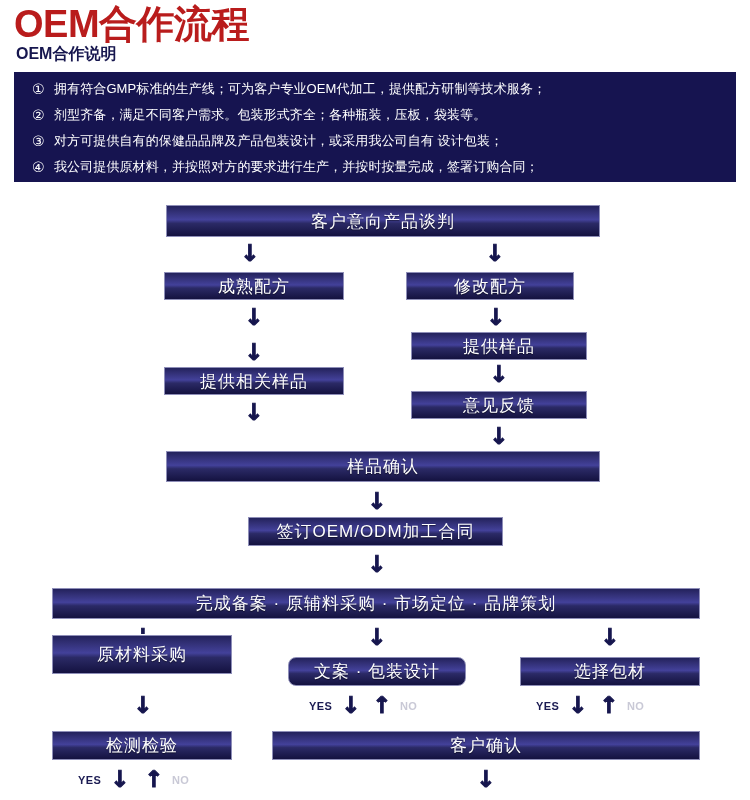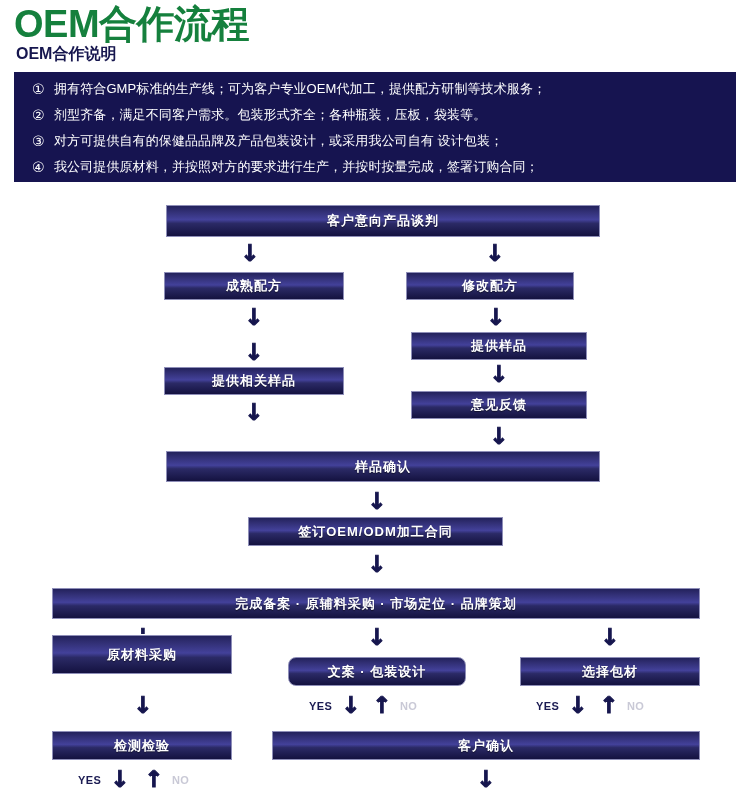--- a/index.html
+++ b/index.html
@@ -21,21 +21,21 @@
     position: absolute;
     left: 0; top: 0;
     width: 750px;
   }
   #main-title {
     position: absolute;
     left: 14px; top: 2px;
     font-size: 38px;
     font-weight: bold;
     letter-spacing: -0.5px;
-    color: #15803d;
+    color: #b91c1c;
     line-height: 44px;
     white-space: nowrap;
   }
   #sub-title {
     position: absolute;
     left: 16px; top: 44px;
     font-size: 16px;
     font-weight: bold;
     color: #16164e;
     line-height: 20px;
@@ -88,22 +88,22 @@
     box-sizing: border-box;
     background: linear-gradient(to bottom,
         #23225c 0%,
         #312f74 18%,
         #43419a 46%,
         #2b2a66 58%,
         #141240 100%);
     border: 1px solid #8e8eb8;
     box-shadow: 0 0 0 1px #ffffff;
     color: #ffffff;
-    font-size: 13px;
-    font-weight: bold;
+    font-size: 17px;
+    font-weight: normal;
     display: flex;
     align-items: center;
     justify-content: center;
     letter-spacing: 1px;
     text-shadow: 0 1px 1px rgba(0,0,0,0.5);
   }
 
   .arrow {
     position: absolute;
     color: #16164e;

